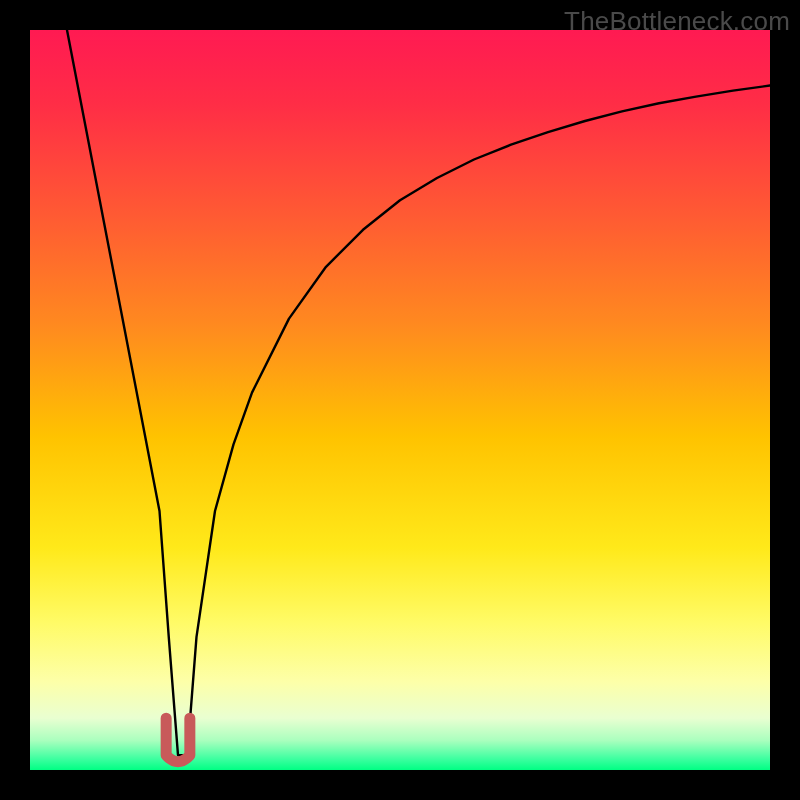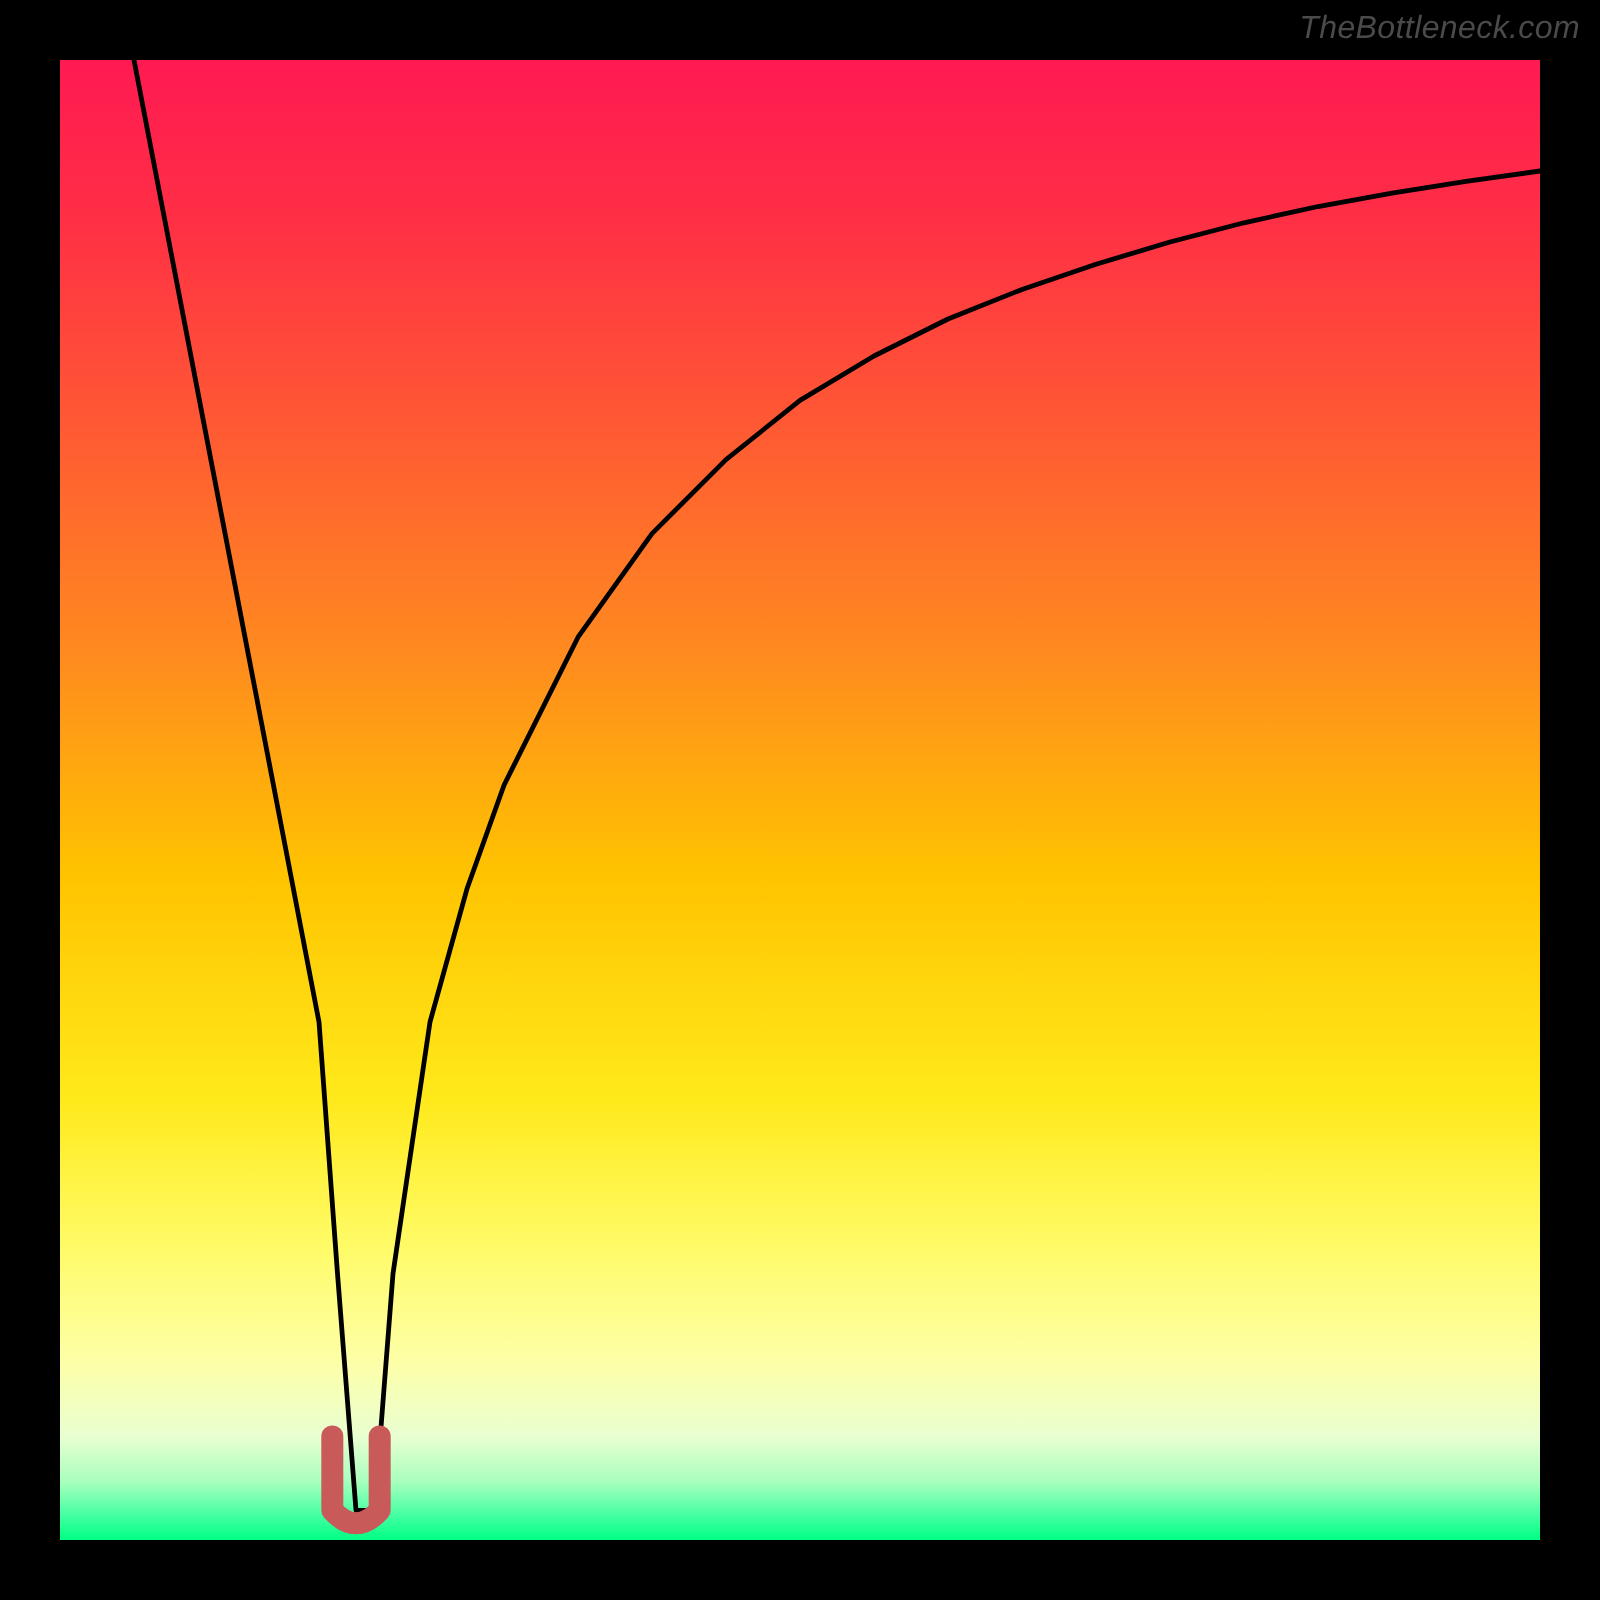--- a/index.html
+++ b/index.html
@@ -36,25 +36,24 @@
     left: 0;
     top: 0;
     width: 100%;
     height: 100%;
   }
   .watermark {
     position: absolute;
     top: 6px;
     right: 10px;
     color: #4a4a4a;
-    font-size: 16px;
+    font-size: 26px;
     font-weight: 500;
     letter-spacing: 0.2px;
     user-select: none;
-    font-style: italic;
   }
 </style>
 </head>
 <body>
 
 <div class="stage">
 
   <div class="plot-area">
     <svg class="gradient" viewBox="0 0 740 740" preserveAspectRatio="none">
       <defs>

